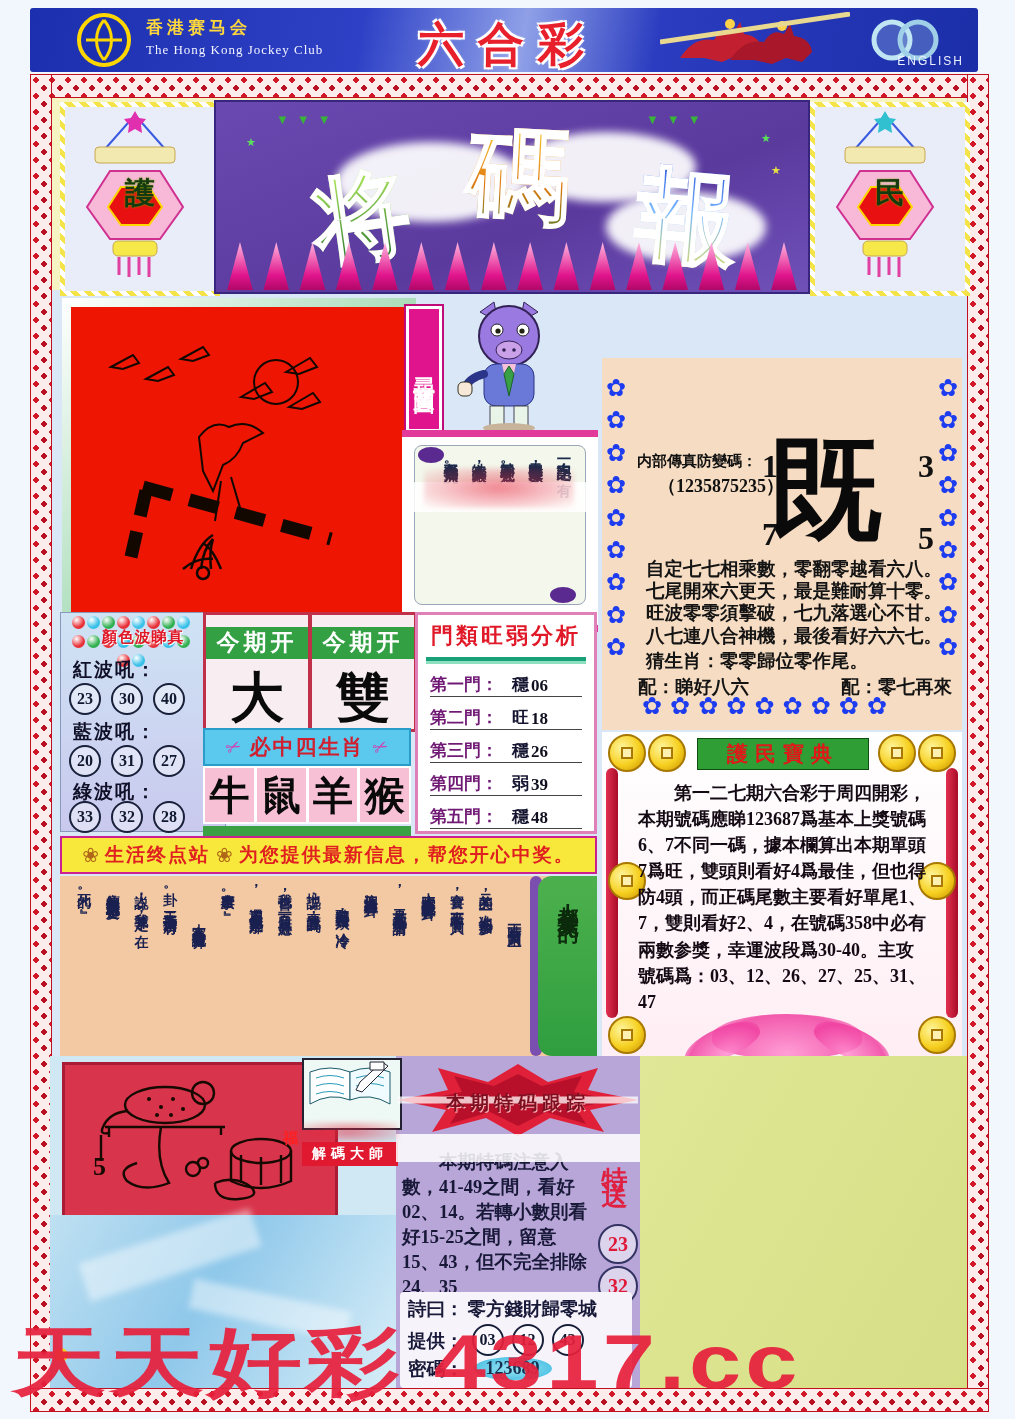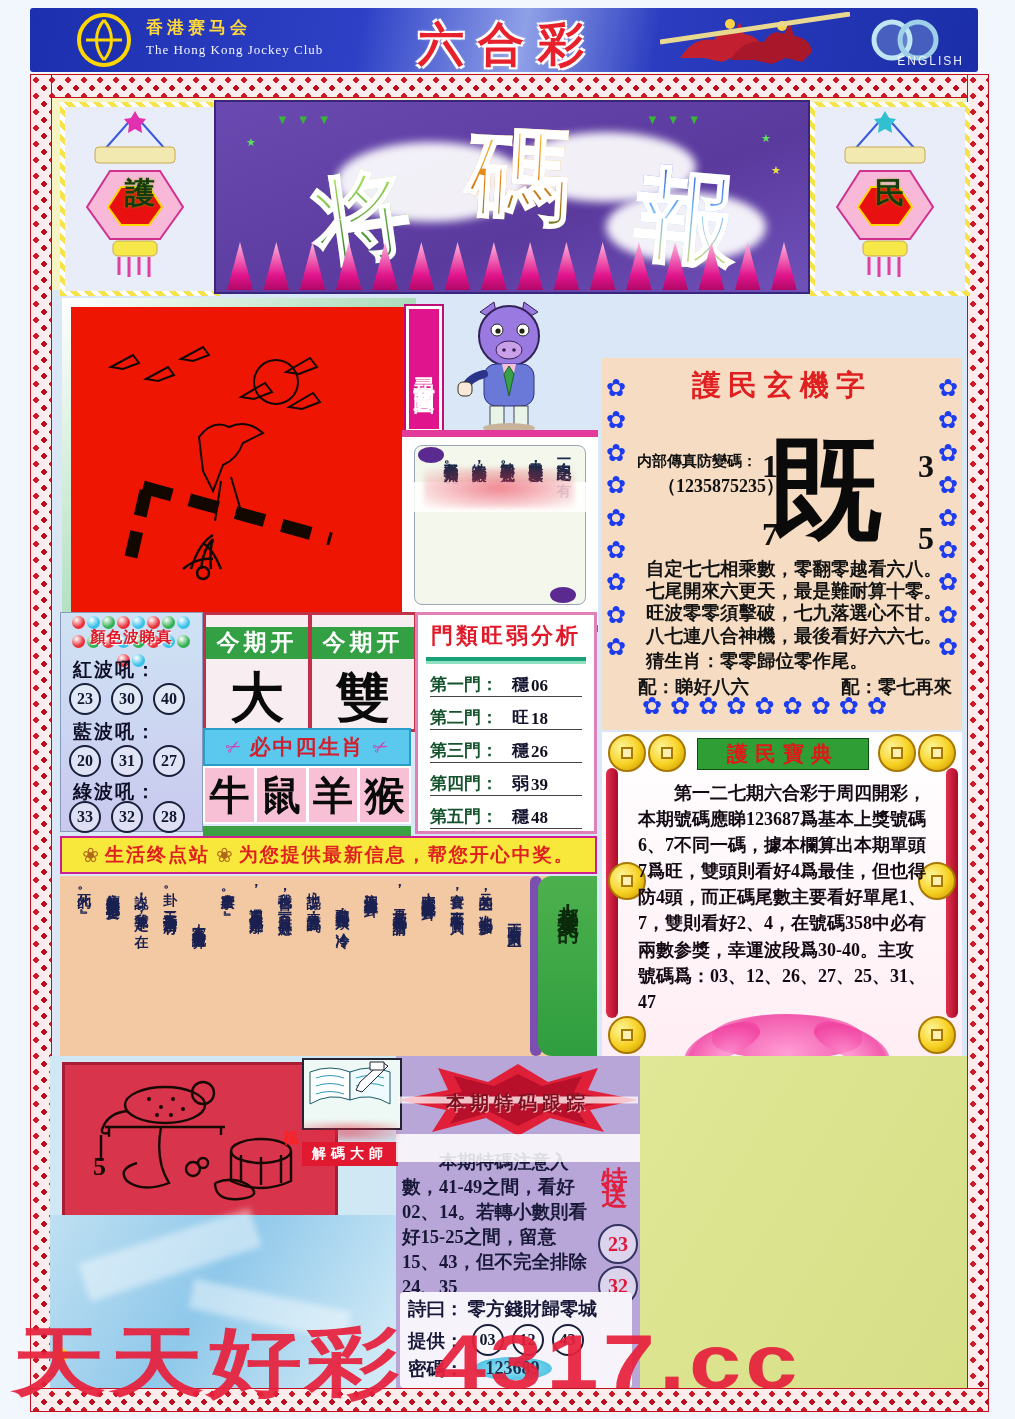--- a/index.html
+++ b/index.html
@@ -90,21 +90,21 @@
   .coin{width:34px;height:34px;border-radius:50%;background:radial-gradient(circle at 35% 35%,#fff6a0,#f6d020 55%,#c89000);
     border:2px solid #a87800;}
   .coin:after{content:"";position:absolute;left:11px;top:11px;width:8px;height:8px;border:2px solid #a87800;background:#fdf0b0;}
   .treasury-head{left:95px;top:6px;width:170px;height:30px;background:#2f9e35;border:1px solid #0d4d12;
     text-align:center;color:#e01818;font-size:21px;font-weight:bold;letter-spacing:7px;line-height:30px;}
   .treasury-body{left:36px;top:48px;width:288px;font-size:18px;font-weight:bold;color:#140a14;line-height:1.45;}
   .lotus{border-radius:50% 50% 40% 40%;background:radial-gradient(ellipse at 50% 90%,#ff8fd0,#f040a0 70%,rgba(255,255,255,0));opacity:.85;}
 
   
   .cwaves{left:60px;top:612px;width:141px;height:218px;background:linear-gradient(180deg,#cfe3f4,#c9c9ee);
-    border:1px solid #8899bb;}
+    border:1px solid #8899bb;padding-left:23px;}
   .ball{width:13px;height:13px;border-radius:50%;display:inline-block;margin:1px;}
   .cw-title{left:0;right:0;top:14px;text-align:center;color:#e01828;font-size:15.5px;font-weight:bold;letter-spacing:1px;
     text-shadow:1px 1px 0 #fff;}
   .cw-label{font-size:19px;font-weight:bold;color:#101028;letter-spacing:2px;}
   .cnum{display:inline-flex;align-items:center;justify-content:center;width:28px;height:28px;border:2px solid #18203a;
     border-radius:50%;font-size:16px;font-weight:bold;color:#101830;background:rgba(255,255,255,.4);}
 
   
   .cur-box{top:612px;width:102px;height:114px;border:3px solid #c03048;background:#f8eef2;}
   .cur-head{height:32px;background:#33a043;color:#fff;font-size:23px;font-weight:bold;letter-spacing:4px;
@@ -119,21 +119,21 @@
   .zo-cards{left:203px;top:766px;width:208px;height:58px;display:flex;gap:3px;background:#fff;padding:2px;box-sizing:border-box;}
   .zo-card{flex:1;background:#f8c0d4;display:flex;align-items:center;justify-content:center;
     font-size:40px;font-weight:bold;color:#0a0a0a;}
   .zo-strip{left:203px;top:826px;width:208px;height:10px;background:#3aa043;}
 
   
   .gates{left:415px;top:612px;width:182px;height:222px;background:#fff;border:3px solid #e080b8;box-sizing:border-box;}
   .gates-title{text-align:center;margin-top:6px;color:#e01828;font-size:22px;font-weight:bold;letter-spacing:3px;}
   .gates-ul{margin:6px 8px 0 8px;height:4px;background:#18a078;border-bottom:3px solid #8fe0c0;}
   .grow{display:flex;align-items:flex-end;margin:0 12px;height:32px;border-bottom:1.5px solid #444;}
-  .grow .gl{font-size:17px;font-weight:bold;color:#14532d;}
+  .grow .gl{font-size:17px;font-weight:bold;color:#701a75;}
   .grow .gs{font-size:17px;font-weight:bold;color:#141430;margin-left:14px;}
   .grow .gn{font-size:17px;color:#101020;margin-left:2px;font-weight:bold;}
 
   
   .life-banner{left:60px;top:836px;width:537px;height:38px;background:#f8e83c;border:2px solid #cc2090;
     display:flex;align-items:center;justify-content:center;gap:6px;box-sizing:border-box;}
   .life-flower{color:#b06818;font-size:20px;}
   .life-text{color:#e02020;font-size:19px;font-weight:bold;letter-spacing:2px;}
   .story{left:60px;top:876px;width:537px;height:180px;background:#f3c9a4;}
   .story-text{left:8px;top:6px;width:460px;height:168px;writing-mode:vertical-rl;white-space:pre-line;
@@ -334,21 +334,20 @@
         <span>✿</span>
         <span>✿</span>
         <span>✿</span>
         <span>✿</span>
         <span>✿</span>
         <span>✿</span>
         <span>✿</span>
         <span>✿</span>
       </div>
     <div class="abs frow" style="left:36px;top:334px;"><span>✿</span><span>✿</span><span>✿</span><span>✿</span><span>✿</span><span>✿</span><span>✿</span><span>✿</span><span>✿</span></div>
-    <div class="abs mystic-title">護民玄機字</div>
     <div class="abs antifake1">内部傳真防變碼：</div>
     <div class="abs antifake2">（1235875235）</div>
     <div class="abs cnr" style="left:160px;top:90px;">1</div>
     <div class="abs cnr" style="left:316px;top:90px;">3</div>
     <div class="abs cnr" style="left:160px;top:158px;">7</div>
     <div class="abs cnr" style="left:316px;top:162px;">5</div>
     <div class="abs bigchar">既</div>
     <div class="abs mystic-poem">自定七七相乘數，零翻零越看六八。
 七尾開來六更天，最是難耐算十零。
 旺波零零須擊破，七九落選心不甘。

